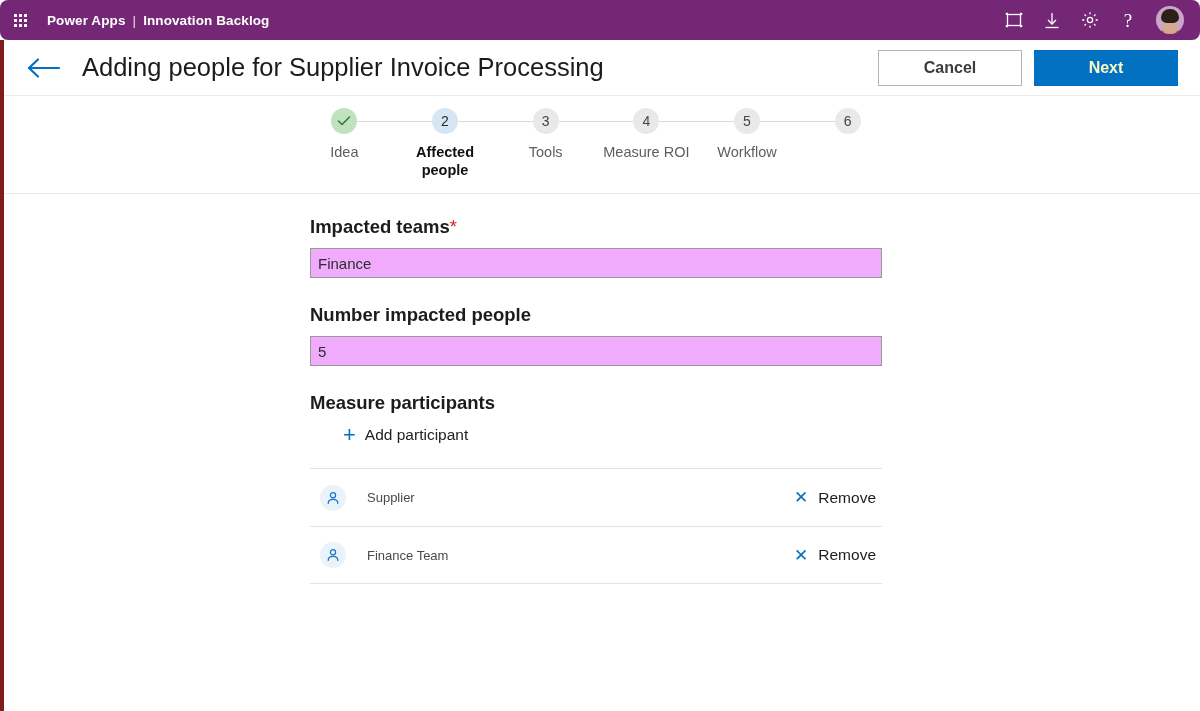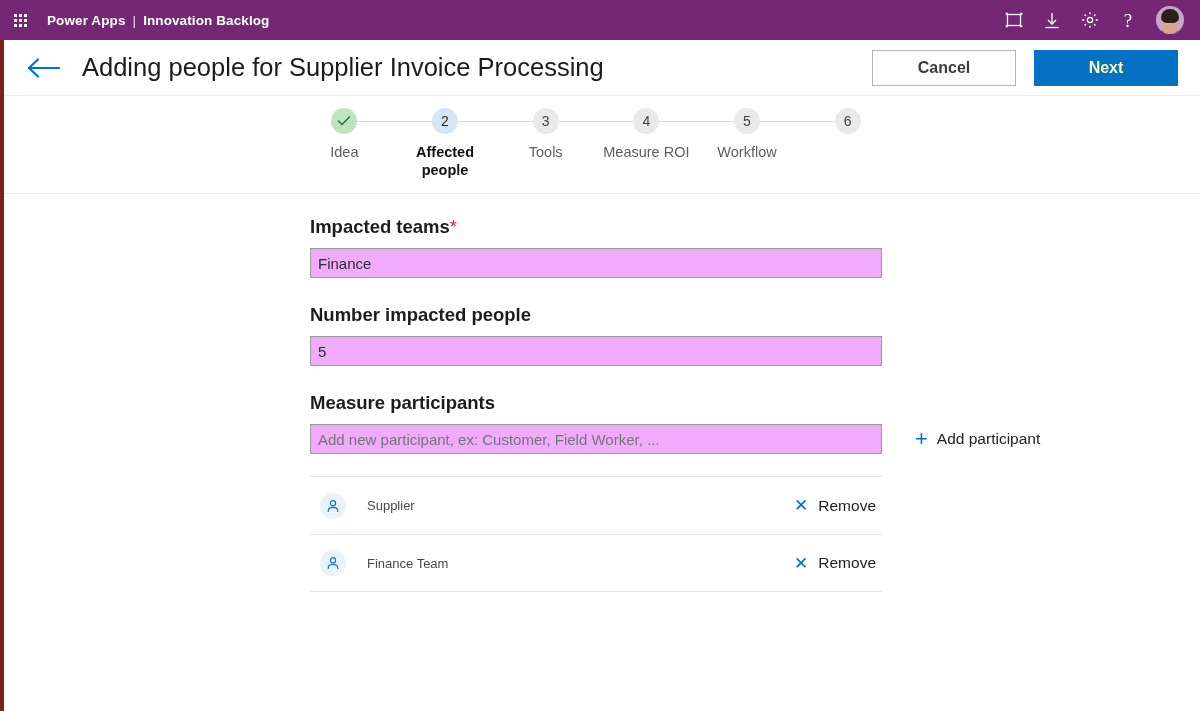--- a/index.html
+++ b/index.html
@@ -12,20 +12,21 @@
   }
 
   
   .suite-bar {
     height: 40px;
     background: #742774;
     display: flex;
     align-items: center;
     padding: 0 8px 0 6px;
     position: relative;
+    border-radius: 8px;
   }
   .waffle {
     width: 28px; height: 28px;
     display: flex; align-items: center; justify-content: center;
     cursor: pointer;
   }
   .waffle-grid {
     display: grid;
     grid-template-columns: repeat(3, 3px);
     grid-template-rows: repeat(3, 3px);
@@ -126,21 +127,21 @@
     font-size: 25.5px;
     color: #1b1b1b;
     margin-left: 16px;
     white-space: nowrap;
     font-weight: normal;
   }
   .cmd-actions {
     margin-left: auto;
     display: flex;
     align-items: center;
-    gap: 18px;
+    gap: 12px;
   }
   .btn {
     height: 36px;
     min-width: 144px;
     font-size: 16px;
     font-weight: bold;
     font-family: "Liberation Sans", sans-serif;
     cursor: pointer;
     border-radius: 0;
     display: flex;
@@ -436,21 +437,20 @@
     </div>
 
     <div class="field-block">
       <div class="field-label">Number impacted people</div>
       <input class="text-input" type="text" value="5" style="">
     </div>
 
     <div class="field-block" style="margin-bottom:0;">
       <div class="field-label">Measure participants</div>
       <div class="participant-row-input">
-        <input class="text-input" type="text" placeholder="Add new participant, ex: Customer, Field Worker, ..." style="">
         <span class="add-participant">
           <span class="plus-icon">+</span>
           <span>Add participant</span>
         </span>
       </div>
 
       <div class="participant-list">
 
         <div class="participant-item">
           <span class="person-badge">

